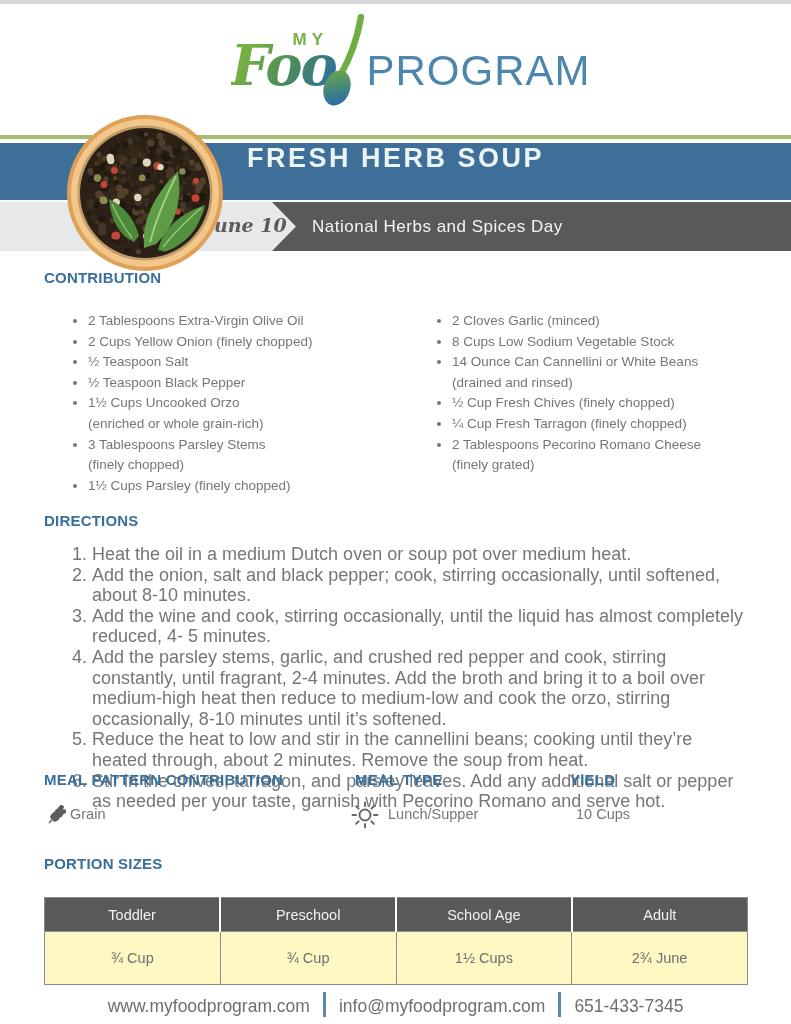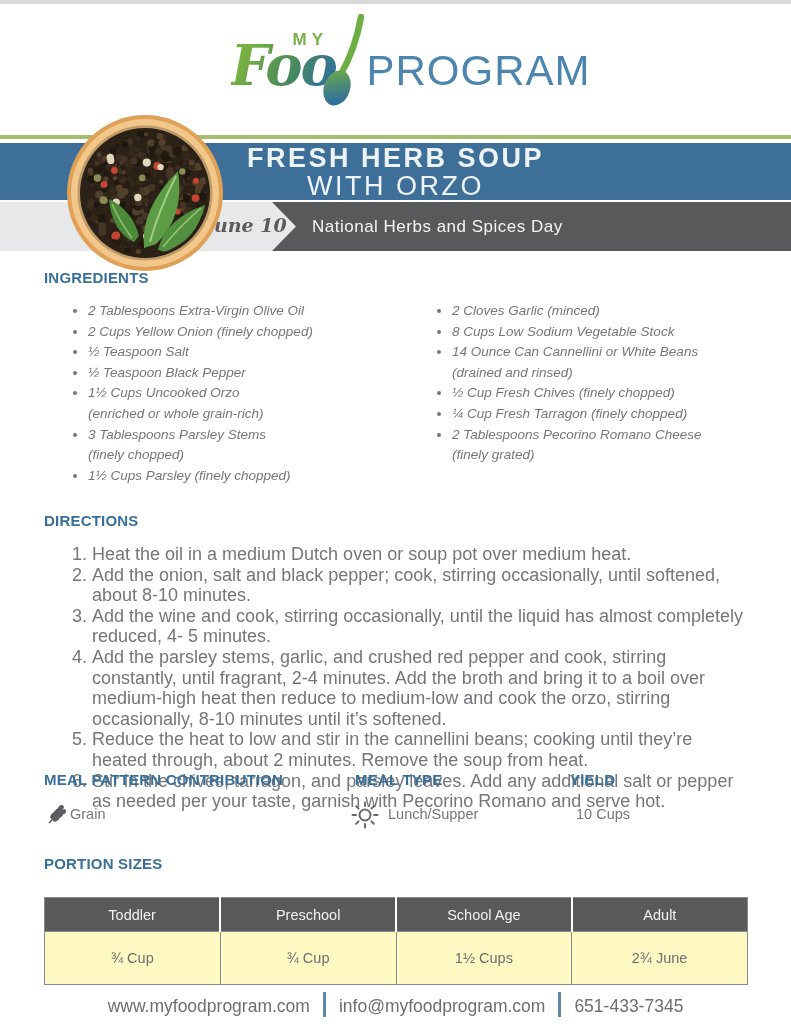--- a/index.html
+++ b/index.html
@@ -25,21 +25,21 @@
   .ribbon-light { position:absolute; left:0; top:0; height:100%; width:300px; background:#e7e8e9;
     clip-path:polygon(0 0, 272px 0, 296px 50%, 272px 100%, 0 100%); }
   .ribbon-date { position:absolute; left:205px; top:0; height:49px; line-height:47px; font-family:"DejaVu Serif", serif;
     font-style:italic; font-weight:bold; font-size:19px; color:#5a5b5d; }
   .ribbon-event { position:absolute; left:312px; top:0; height:49px; line-height:49px; font-size:17px; letter-spacing:0.5px; color:#f4f4f4; }
   .circle-art { position:absolute; left:66px; top:110px; width:158px; height:158px; }
 
   
   .sec-heading { position:absolute; left:44px; font-size:15px; font-weight:bold; letter-spacing:0.2px; color:#38709b; }
 
-  .ing-list { position:absolute; top:297px; list-style:disc;font-style:italic; }
+  .ing-list { position:absolute; top:307px; list-style:disc; }
   .ing-list li { font-size:13.5px; color:#74767a; line-height:20.6px; }
   .ing-left  { left:48px;  width:300px; padding-left:40px; }
   .ing-right { left:412px; width:336px; padding-left:40px; }
 
   .dir-list { position:absolute; top:540px; left:48px; width:704px; padding-left:44px; }
   .dir-list li { font-size:18px; color:#74767a; line-height:20.6px; }
 
   .meta-head-mp { top:767px; left:44px; }
   .meta-head-mt { top:767px; left:355px; }
   .meta-head-y  { top:767px; left:570px; }
@@ -76,21 +76,20 @@
         <path d="M42,3 C38,26 30,46 22,60" stroke="#6fae42" stroke-width="6.5" stroke-linecap="round" fill="none"></path>
         <ellipse cx="18" cy="74" rx="13" ry="18" transform="rotate(20 18 74)" fill="url(#spg)"></ellipse>
       </svg>
     </span>
     <span class="logo-program">PROGRAM</span>
   </div>
 
   <div class="green-line"></div>
   <div class="banner-blue">
     <div class="banner-title-1">FRESH HERB SOUP</div>
-    <div class="banner-title-2">WITH ORZO</div>
   </div>
   <div class="ribbon">
     <div class="ribbon-light"></div>
     <div class="ribbon-date">June 10</div>
     <div class="ribbon-event">National Herbs and Spices Day</div>
   </div>
 
   <div class="circle-art">
     <svg width="158" height="158" viewBox="0 0 158 158">
       <defs>
@@ -430,21 +429,21 @@
         <path d="M66,124 Q54,108 46,90" stroke="#8cc06c" stroke-width="1.6" fill="none"></path>
         <path d="M78,134 Q74,95 112,57 Q119,103 90,130 Z" fill="#5d9b45"></path>
         <path d="M84,128 Q92,98 110,62" stroke="#a3d184" stroke-width="1.8" fill="none"></path>
         <path d="M92,136 Q99,105 139,91 Q129,129 100,138 Z" fill="#529040"></path>
         <path d="M97,133 Q112,114 135,94" stroke="#96c878" stroke-width="1.6" fill="none"></path>
       </g>
       <circle cx="79" cy="79" r="66" fill="none" stroke="rgba(40,25,10,0.25)" stroke-width="3"></circle>
     </svg>
   </div>
 
-  <div class="sec-heading" style="top:265px">INGREDIENTS</div>
+  <div class="sec-heading" style="top:265px">CONTRIBUTION</div>
   <ul class="ing-list ing-left">
       <li>2 Tablespoons Extra-Virgin Olive Oil</li>
       <li>2 Cups Yellow Onion (finely chopped)</li>
       <li>½ Teaspoon Salt</li>
       <li>½ Teaspoon Black Pepper</li>
       <li>1½ Cups Uncooked Orzo<br>(enriched or whole grain-rich)</li>
       <li>3 Tablespoons Parsley Stems<br>(finely chopped)</li>
       <li>1½ Cups Parsley (finely chopped)</li>
     </ul>
   <ul class="ing-list ing-right">

